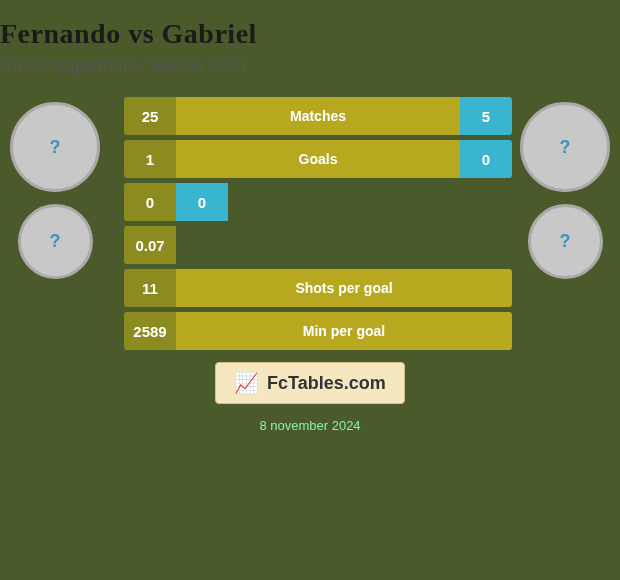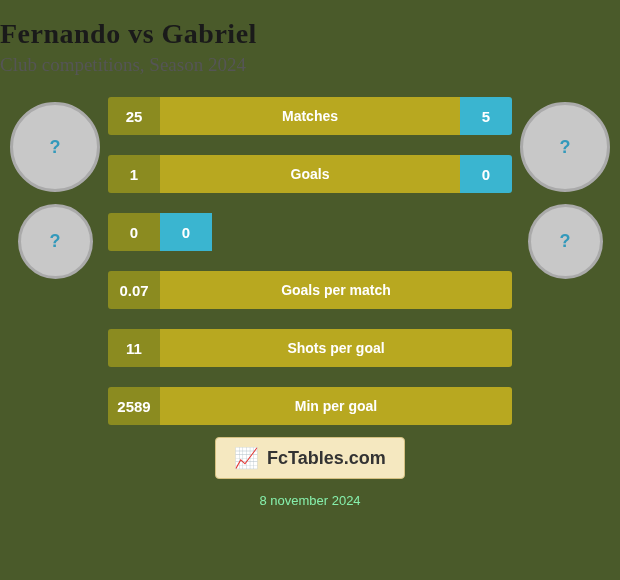--- a/index.html
+++ b/index.html
@@ -77,21 +77,22 @@
       justify-content: center;
       color: #3399bb;
       font-size: 20px;
       font-weight: bold;
     }
 
     .stats-container {
       flex: 1;
       display: flex;
       flex-direction: column;
-      gap: 20px;
+      gap: 5px;
+      margin-left: 16px;
     }
 
     .stat-row {
       display: flex;
       flex-direction: row;
       align-items: center;
       height: 38px;
       border-radius: 3px;
       overflow: hidden;
       position: relative;
@@ -208,21 +209,20 @@
         <div class="stat-left-val">1</div>
         <div class="stat-label">Goals</div>
         <div class="stat-right-val">0</div>
       </div>
       <div class="stat-row">
         <div class="stat-left-val">0</div>
         <div class="stat-right-val">0</div>
       </div>
       <div class="stat-row">
         <div class="stat-left-val">0.07</div>
-        <div class="stat-label">Goals per match</div>
       </div>
       <div class="stat-row">
         <div class="stat-left-val">11</div>
         <div class="stat-label">Shots per goal</div>
       </div>
       <div class="stat-row">
         <div class="stat-left-val">2589</div>
         <div class="stat-label">Min per goal</div>
       </div>
     </div>

